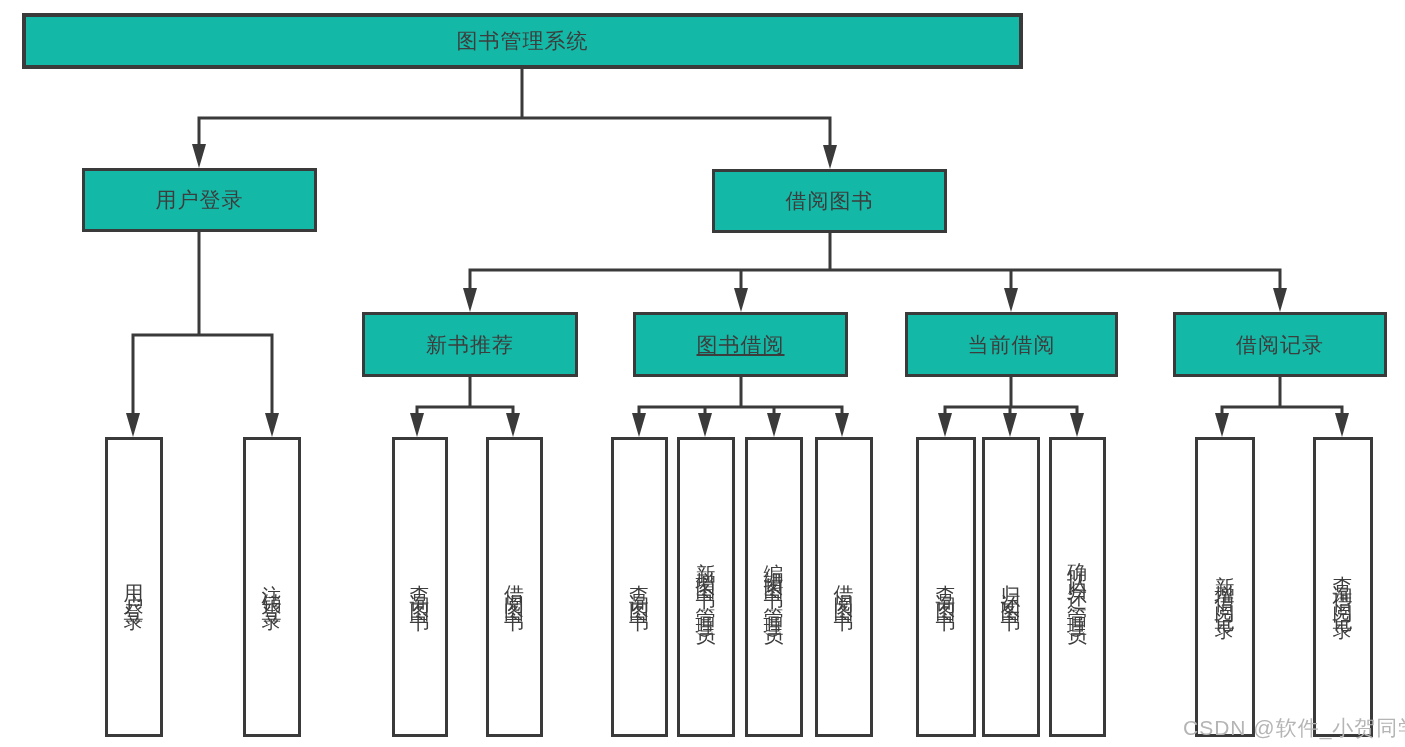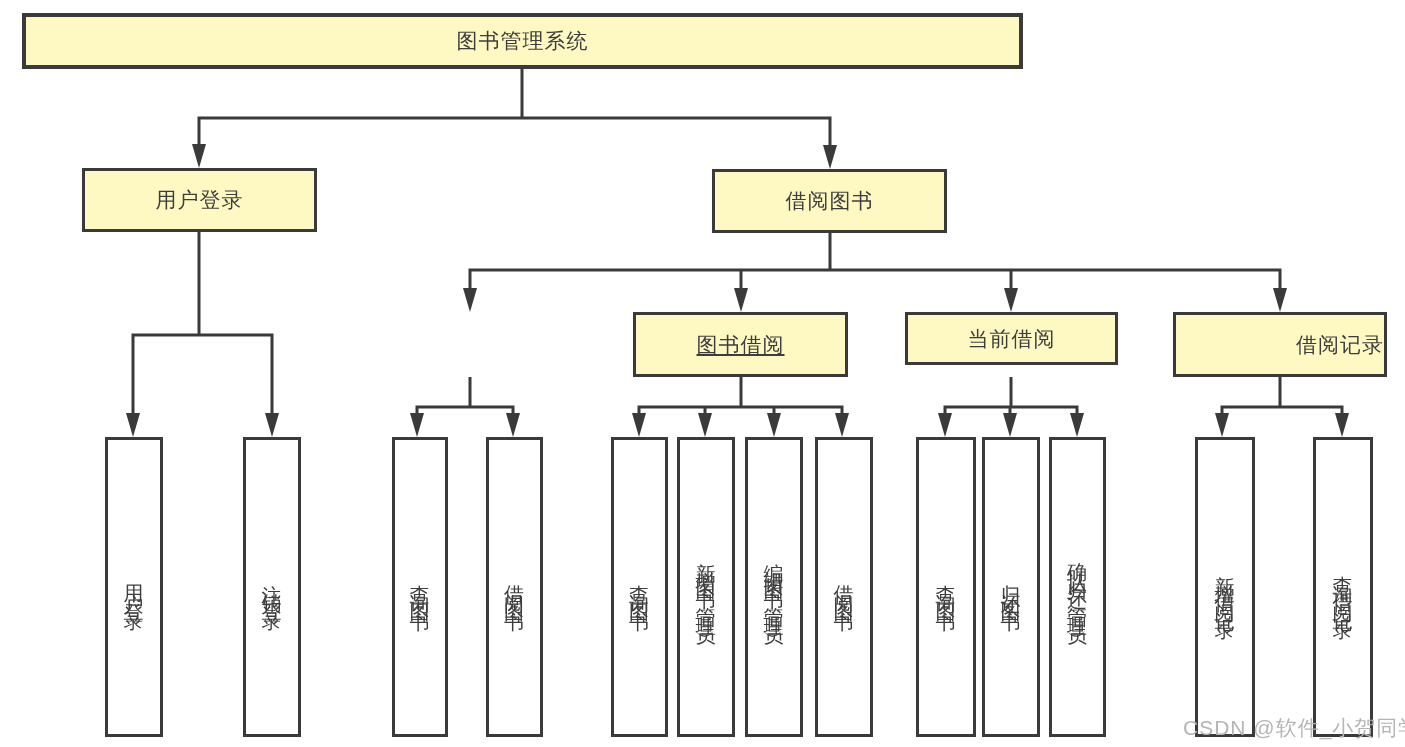--- a/index.html
+++ b/index.html
@@ -14,21 +14,21 @@
     position:relative;
     width:1405px;height:747px;
     background:var(--bg);
     overflow:hidden;
   }
   #connectors{position:absolute;left:0;top:0;width:1405px;height:747px;}
   .node{
     position:absolute;
     box-sizing:border-box;
     border:3px solid var(--line);
-    background:#fef9c3;
+    background:#14b8a6;
     display:flex;align-items:center;justify-content:center;
     color:var(--text);
     font-size:21px;
     letter-spacing:1px;
     z-index:2;
   }
   .node.root{border-width:4px;}
   .leaf{
     position:absolute;
     box-sizing:border-box;
@@ -112,27 +112,30 @@
     <span>图书管理系统</span>
   </div>
 
   <div class="node" style="left:82px;top:168px;width:235px;height:64px;">
     <span>用户登录</span>
   </div>
   <div class="node" style="left:712px;top:169px;width:235px;height:64px;">
     <span>借阅图书</span>
   </div>
 
+  <div class="node" style="left:362px;top:312px;width:216px;height:65px;">
+    <span>新书推荐</span>
+  </div>
   <div class="node" style="left:633px;top:312px;width:215px;height:65px;text-decoration:underline;">
     <span>图书借阅</span>
   </div>
-  <div class="node" style="left:905px;top:312px;width:213px;height:53px;">
+  <div class="node" style="left:905px;top:312px;width:213px;height:65px;">
     <span>当前借阅</span>
   </div>
-  <div class="node" style="left:1173px;top:312px;width:214px;height:65px;justify-content:flex-end;">
+  <div class="node" style="left:1173px;top:312px;width:214px;height:65px;">
     <span>借阅记录</span>
   </div>
 
   <div class="leaf" style="left:105px;top:437px;width:58px;height:300px;">
     <span>用户登录</span>
   </div>
   <div class="leaf" style="left:243px;top:437px;width:58px;height:300px;">
     <span>注销登录</span>
   </div>
 

